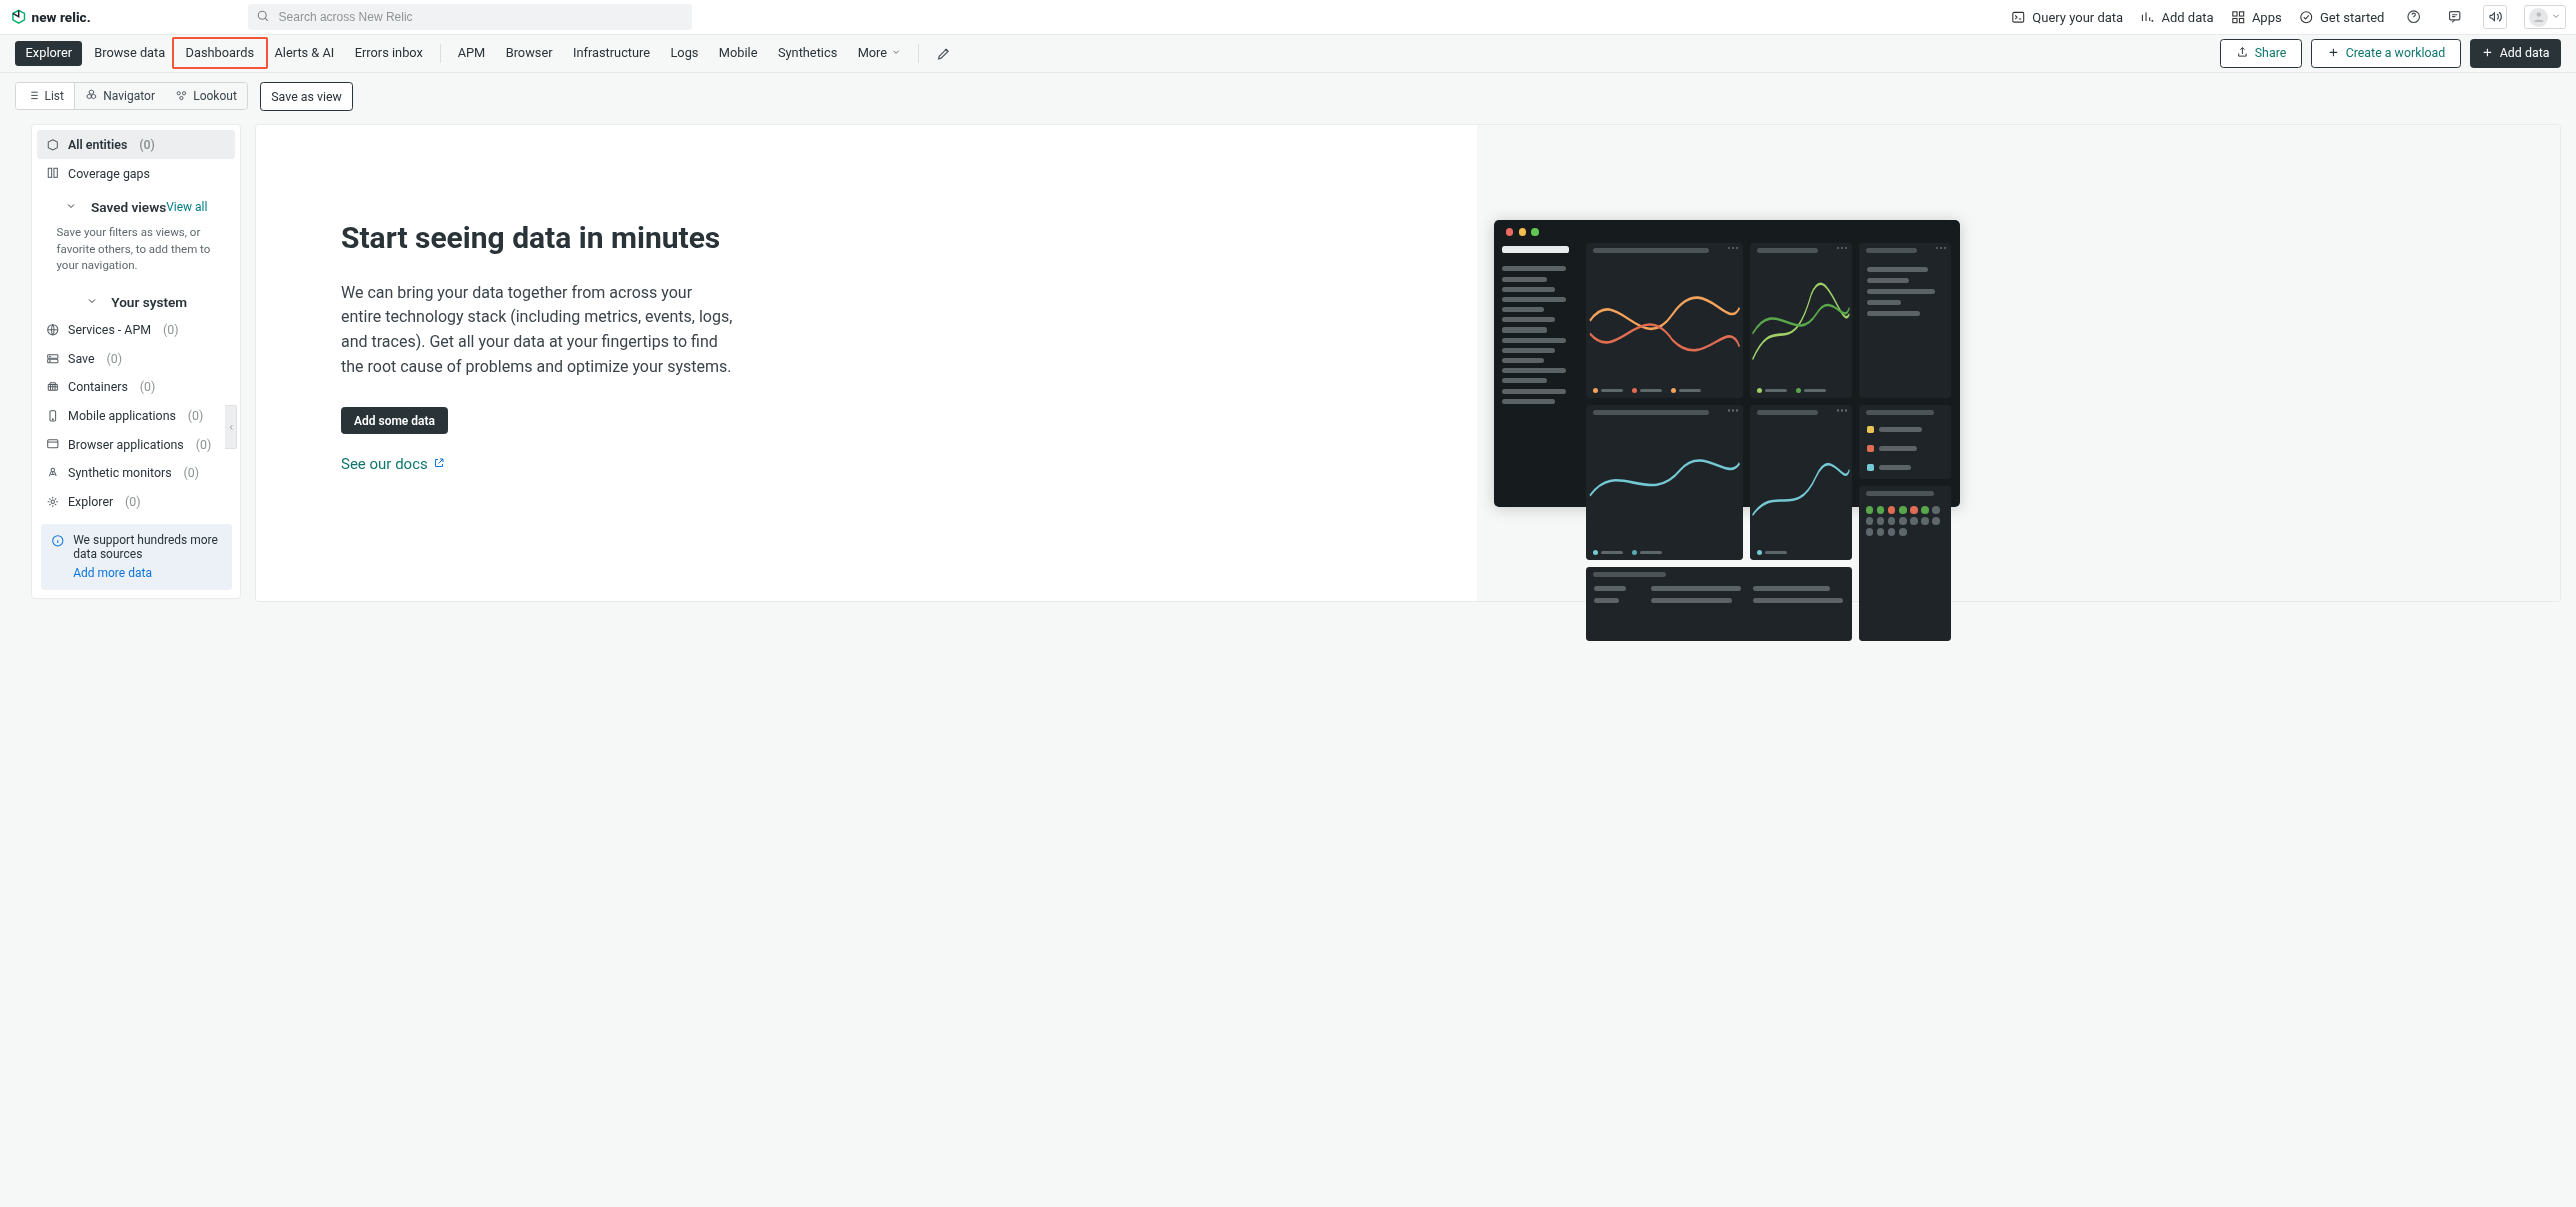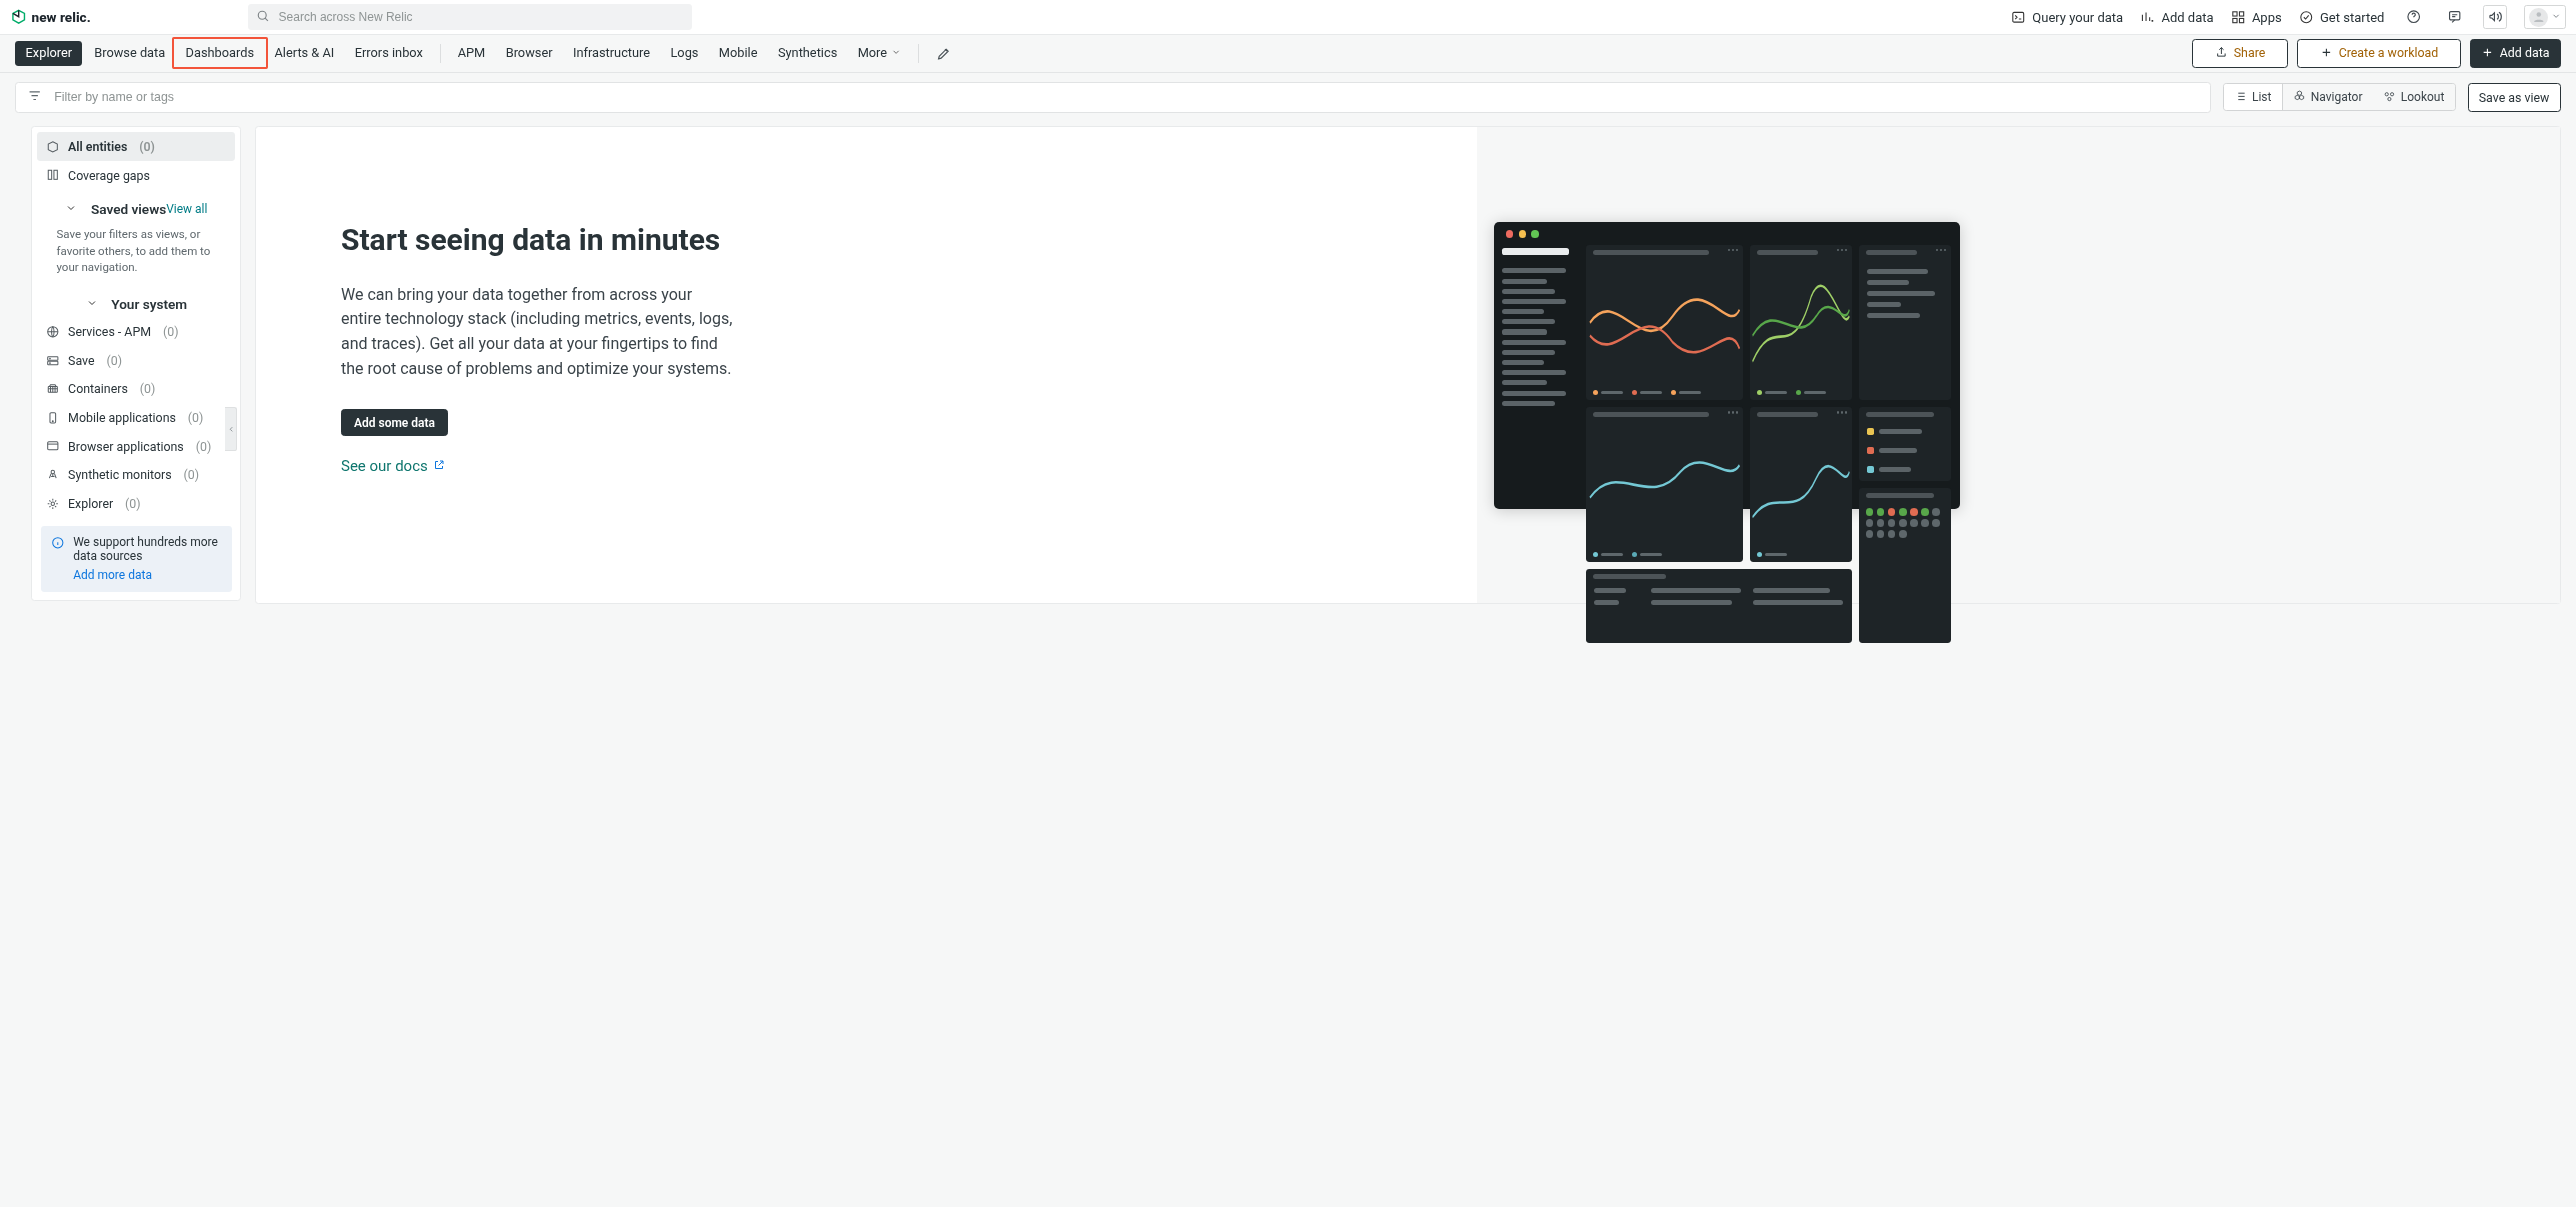--- a/index.html
+++ b/index.html
@@ -92,22 +92,22 @@
   .nav-highlight {
     border: 2.6px solid #f3543a;
     border-radius: 1.7px;
     position: absolute;
     pointer-events:none;
   }
   .navbar .edit-icon { margin-left:8.5px; color:#4b5358; display:flex; cursor:pointer }
   .navbar-spacer { flex:1 }
   .nav-right { display:flex; align-items:center; gap:8.5px }
   .btn-outline {
-    border:0.9px solid #293338; background:#fff; color:#a16207;
-    border-radius:3.4px; padding:6px 22px; font-size:12.4px;
+    border:0.9px solid #293338; background:#fff; color:#0f766e;
+    border-radius:3.4px; padding:6px 15px; font-size:12.4px;
     display:flex; align-items:center; gap:6px; cursor:pointer; line-height:1;
   }
   .btn-solid {
     border:0.9px solid #293338; background:#293338; color:#fff;
     border-radius:3.4px; padding:6px 10.2px; font-size:12.4px;
     display:flex; align-items:center; gap:6px; cursor:pointer; line-height:1;
   }
   .btn-solid.small { padding:6.8px 12px; font-weight:600; font-size:12px }
 
   
@@ -393,28 +393,20 @@
       <span><svg width="12.8" height="12.8" viewBox="0 0 24 24" fill="none" stroke="#fff" stroke-width="2">
             <path d="M12 5v14M5 12h14"></path>
           </svg></span>
       <span>Add data</span>
     </div>
   </div>
   <div class="nav-highlight" id="nav-highlight" style="left: 172px; top: 1.7px; width: 96px; height: 32px;"></div>
 </div>
 
 <div class="filter-row">
-  <div class="filter-box">
-    <span class="filter-icon">
-      <svg width="15.4" height="15.4" viewBox="0 0 24 24" fill="none" stroke="#5f686d" stroke-width="1.8">
-          <path d="M4 6h16M7 12h10M10 18h4"></path>
-        </svg>
-    </span>
-    <input placeholder="Filter by name or tags" style="">
-  </div>
   <div class="view-toggle">
     <div class="view-seg active">
       <span><svg width="12.8" height="12.8" viewBox="0 0 24 24" fill="none" stroke="#3b444a" stroke-width="1.8">
             <path d="M8 6h12M8 12h12M8 18h12M4 6h.01M4 12h.01M4 18h.01"></path>
           </svg></span>
       <span>List</span>
     </div>
     <div class="view-seg">
       <span><svg width="12.8" height="12.8" viewBox="0 0 24 24" fill="none" stroke="#3b444a" stroke-width="1.6">
             <path d="M8 4l4-2 4 2v4l-4 2-4-2zM4 12l4-2 4 2v4l-4 2-4-2zM12 12l4-2 4 2v4l-4 2-4-2z"></path>

